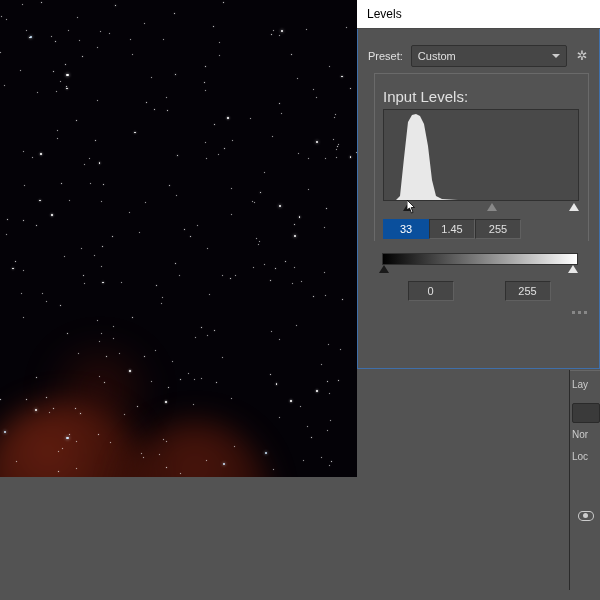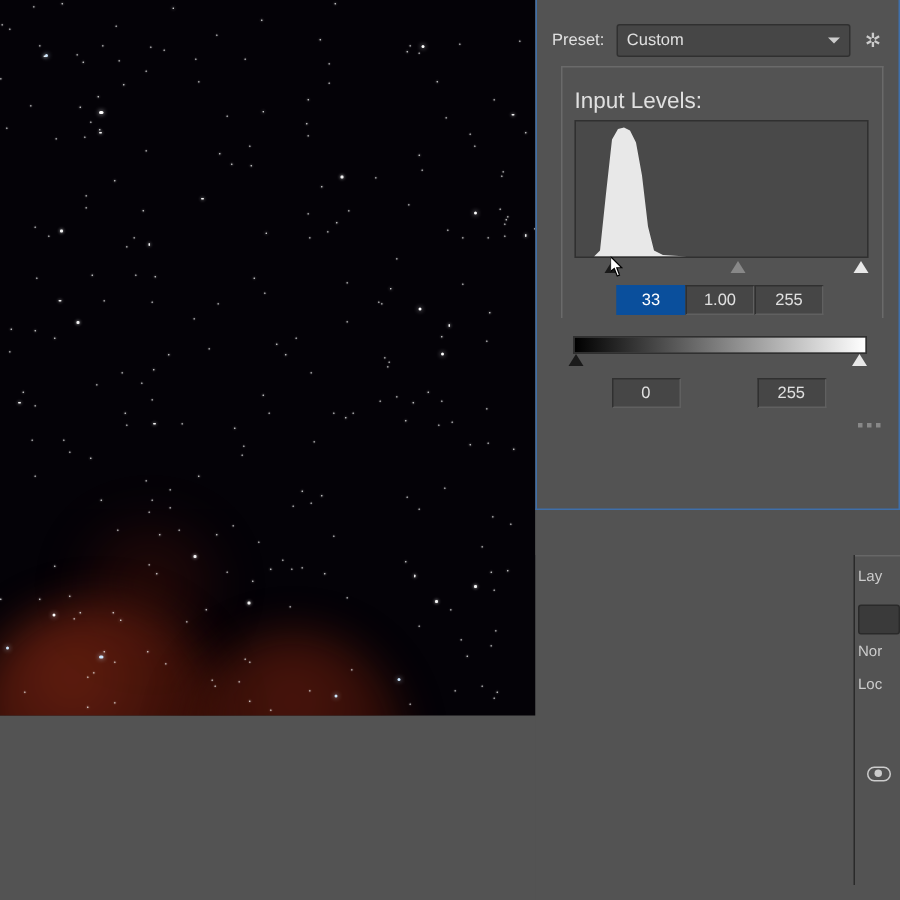--- a/index.html
+++ b/index.html
@@ -188,21 +188,21 @@
   .tri-out-white { left: 186px; border-bottom-color: #e8e8e8; }
 
   .cursor {
     position: absolute;
     left: 24px;
     top: -3px;
     width: 10px; height: 14px;
     pointer-events: none;
   }
 
-  .num-inputs { display: flex; justify-content: center; width: 194px; margin-top: 4px;}
+  .num-inputs { display: flex; justify-content: flex-start; width: 194px; margin-top: 4px;}
   .num-inputs.out { justify-content: space-around; }
   .numbox {
     width: 44px;
     height: 18px;
     background: #464646;
     border: 1px solid #303030;
     border-right-color:#606060;
     border-bottom-color:#606060;
     color: #e0e0e0;
     font-size: 11px;
@@ -501,20 +501,21 @@
   <div class="lbl">Lay</div>
   <div class="srch"></div>
   <div class="lbl" style="border:none;padding-top:2px">Nor</div>
   <div class="lbl" style="border:none;padding-top:2px">Loc</div>
   <div class="eye-row">
     <div class="eye"></div>
   </div>
 </div>
 
 <div class="levels-dialog">
+  <div class="dlg-titlebar">Levels</div>
   <div class="dlg-body">
 
     <div class="row">
       <span class="label">Preset:</span>
       <div class="select preset-sel">
         <span>Custom</span>
       </div>
       <div class="gear">✲</div>
     </div>
 
@@ -532,21 +533,21 @@
         <div class="tri tri-black"></div>
         <div class="tri tri-mid"></div>
         <div class="tri tri-white"></div>
         <svg class="cursor" viewBox="0 0 10 14">
           <path d="M0 0 L0 10 L2.5 8 L4.5 13 L6 12.4 L4.2 7.5 L7.5 7.5 Z" fill="#fff" stroke="#000" stroke-width="0.8"></path>
         </svg>
       </div>
 
       <div class="num-inputs">
         <div class="numbox sel">33</div>
-        <div class="numbox">1.00</div>
+        <div class="numbox">1.45</div>
         <div class="numbox">255</div>
       </div>
 
     </div>
 
     <div class="inner-group2">
       <div class="output-grad"></div>
       <div class="slider-track">
         <div class="tri tri-out-black"></div>
         <div class="tri tri-out-white"></div>

